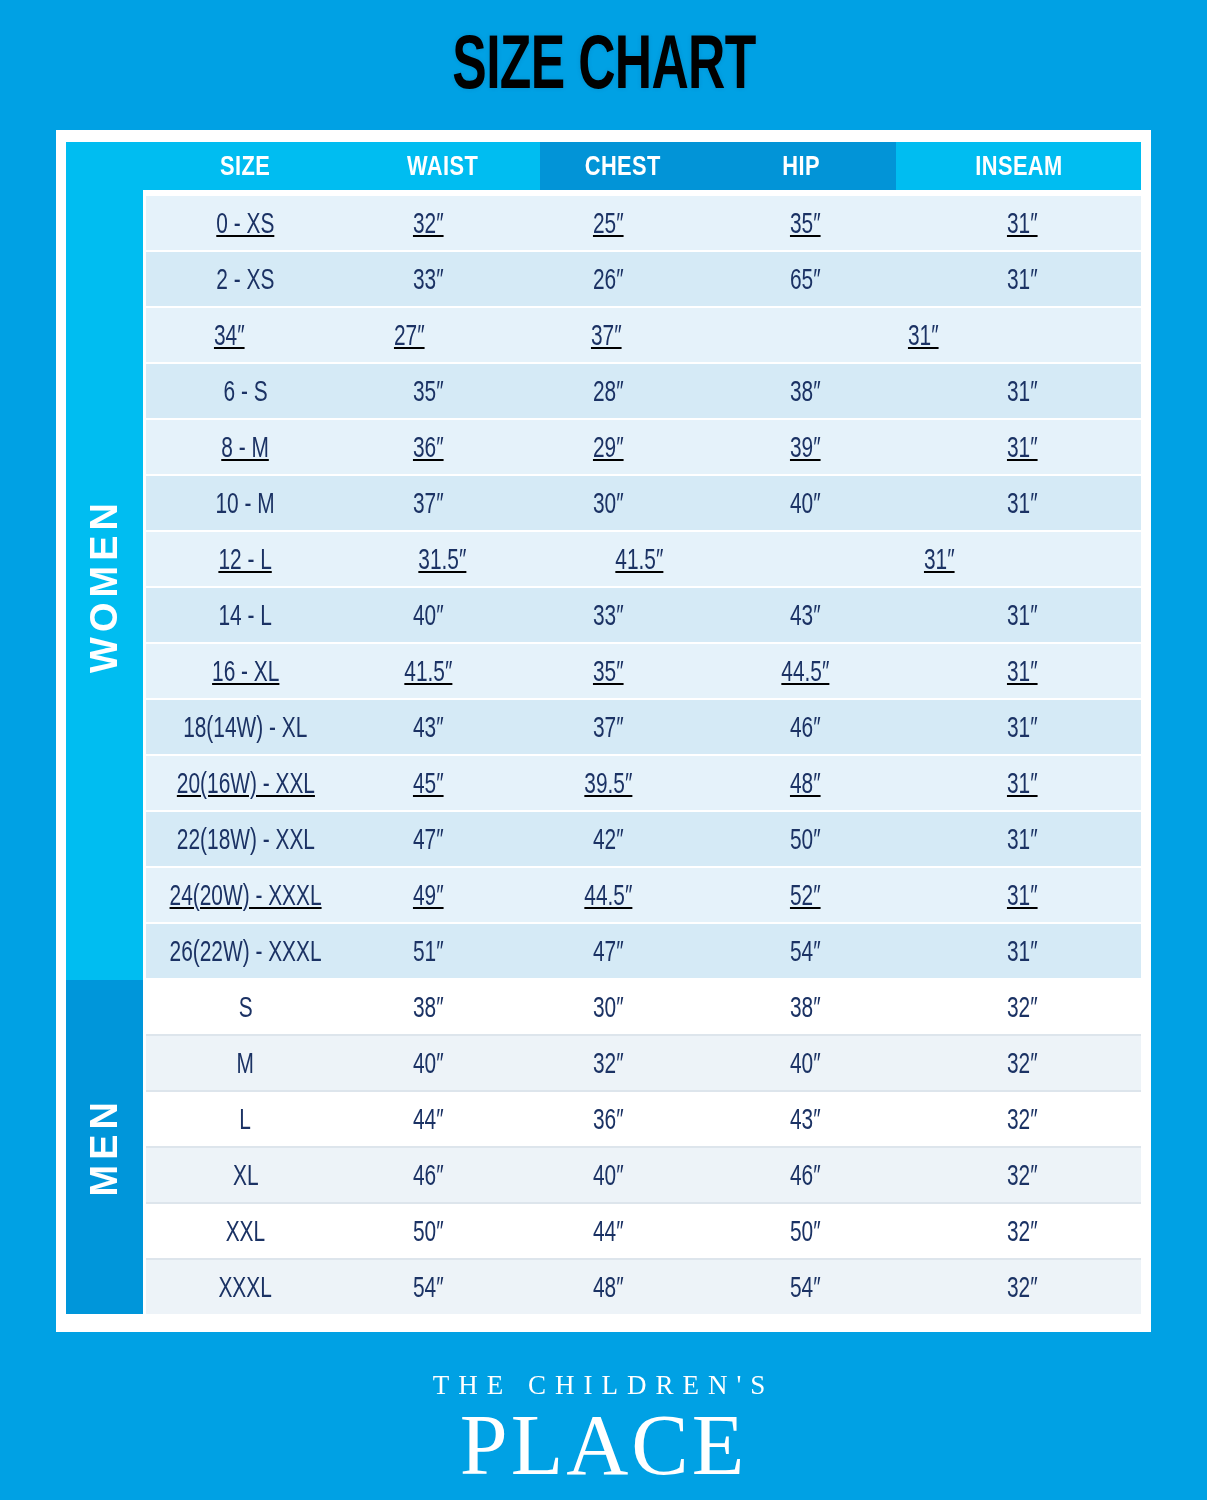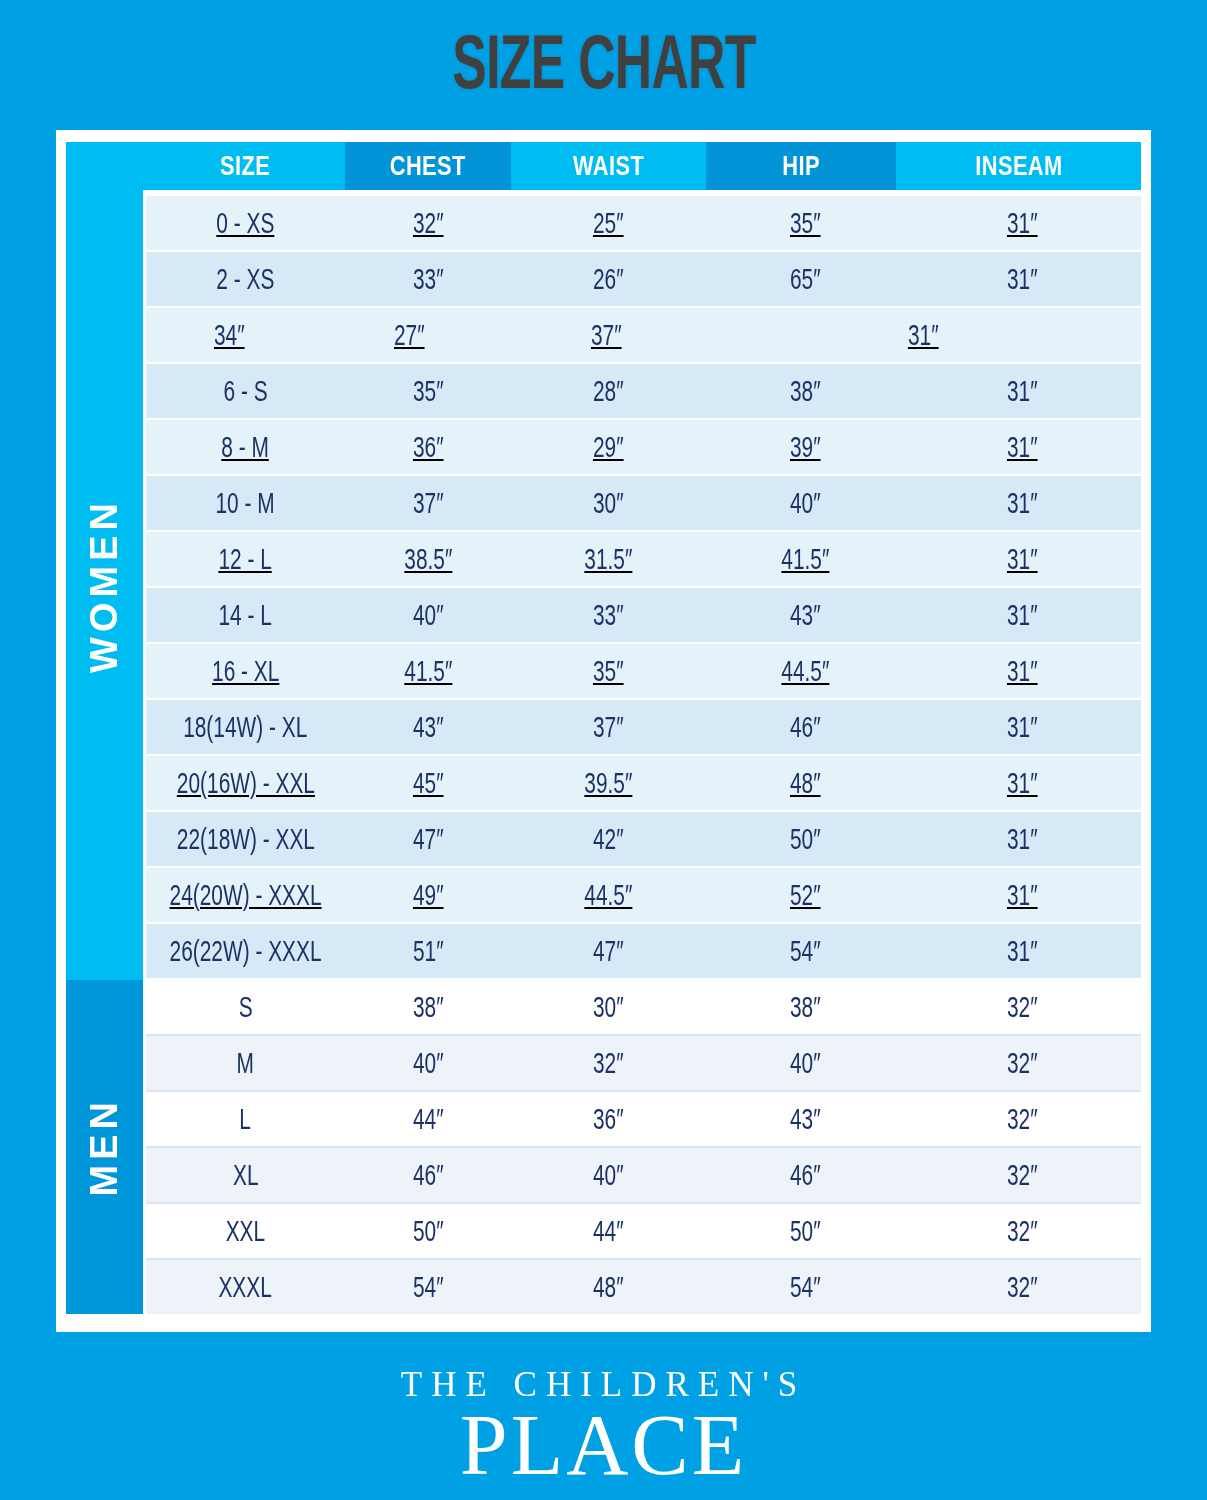--- a/index.html
+++ b/index.html
@@ -9,21 +9,21 @@
     font-family:"Liberation Sans", sans-serif;
     overflow:hidden;
   }
   .page { position:relative; width:1207px; height:1500px; }
 
   
   .title {
     padding-top:26px;
     height:100px;
     text-align:center;
-    color:#404040;
+    color:#000000;
   }
   .title .big-cnd {
     display:inline-block;
     font-size:76px;
     font-weight:bold;
     line-height:72px;
     letter-spacing:-1px;
     transform:scaleX(0.68);
     transform-origin:center;
     white-space:nowrap;
@@ -111,21 +111,21 @@
   }
 
   
   .brand {
     margin-top:38px;
     text-align:center;
     color:#ffffff;
     font-family:"Liberation Serif", serif;
   }
   .brand-line1 {
-    font-size:35px;
+    font-size:27px;
     letter-spacing:9px;
     line-height:30px;
     text-align:center;
   }
   .brand-line2 {
     font-size:86px;
     letter-spacing:3px;
     line-height:82px;
     margin-top:4px;
   }
@@ -139,25 +139,25 @@
     <span class="big-cnd">SIZE CHART</span>
   </div>
 
   <div class="table-frame">
     <div class="table-inner">
 
       <div class="header-row">
         <div class="hcell h-light h-size">
           <span class="cnd-h">SIZE</span>
         </div>
+        <div class="hcell h-light h-waist">
+          <span class="cnd-h">WAIST</span>
+        </div>
         <div class="hcell h-dark h-chest">
           <span class="cnd-h">CHEST</span>
-        </div>
-        <div class="hcell h-light h-waist">
-          <span class="cnd-h">WAIST</span>
         </div>
         <div class="hcell h-dark h-hip">
           <span class="cnd-h">HIP</span>
         </div>
         <div class="hcell h-light h-inseam">
           <span class="cnd-h">INSEAM</span>
         </div>
       </div>
 
       <div class="tbody">
@@ -266,23 +266,20 @@
                 <span class="cnd">40″</span>
               </div>
               <div class="cell col4">
                 <span class="cnd">31″</span>
               </div>
             </div>
             <div class="row w-light">
               <div class="cell col0">
                 <span class="cnd">12 - L</span>
               </div>
-              <div class="cell col1">
-                <span class="cnd">38.5″</span>
-              </div>
               <div class="cell col2">
                 <span class="cnd">31.5″</span>
               </div>
               <div class="cell col3">
                 <span class="cnd">41.5″</span>
               </div>
               <div class="cell col4">
                 <span class="cnd">31″</span>
               </div>
             </div>

